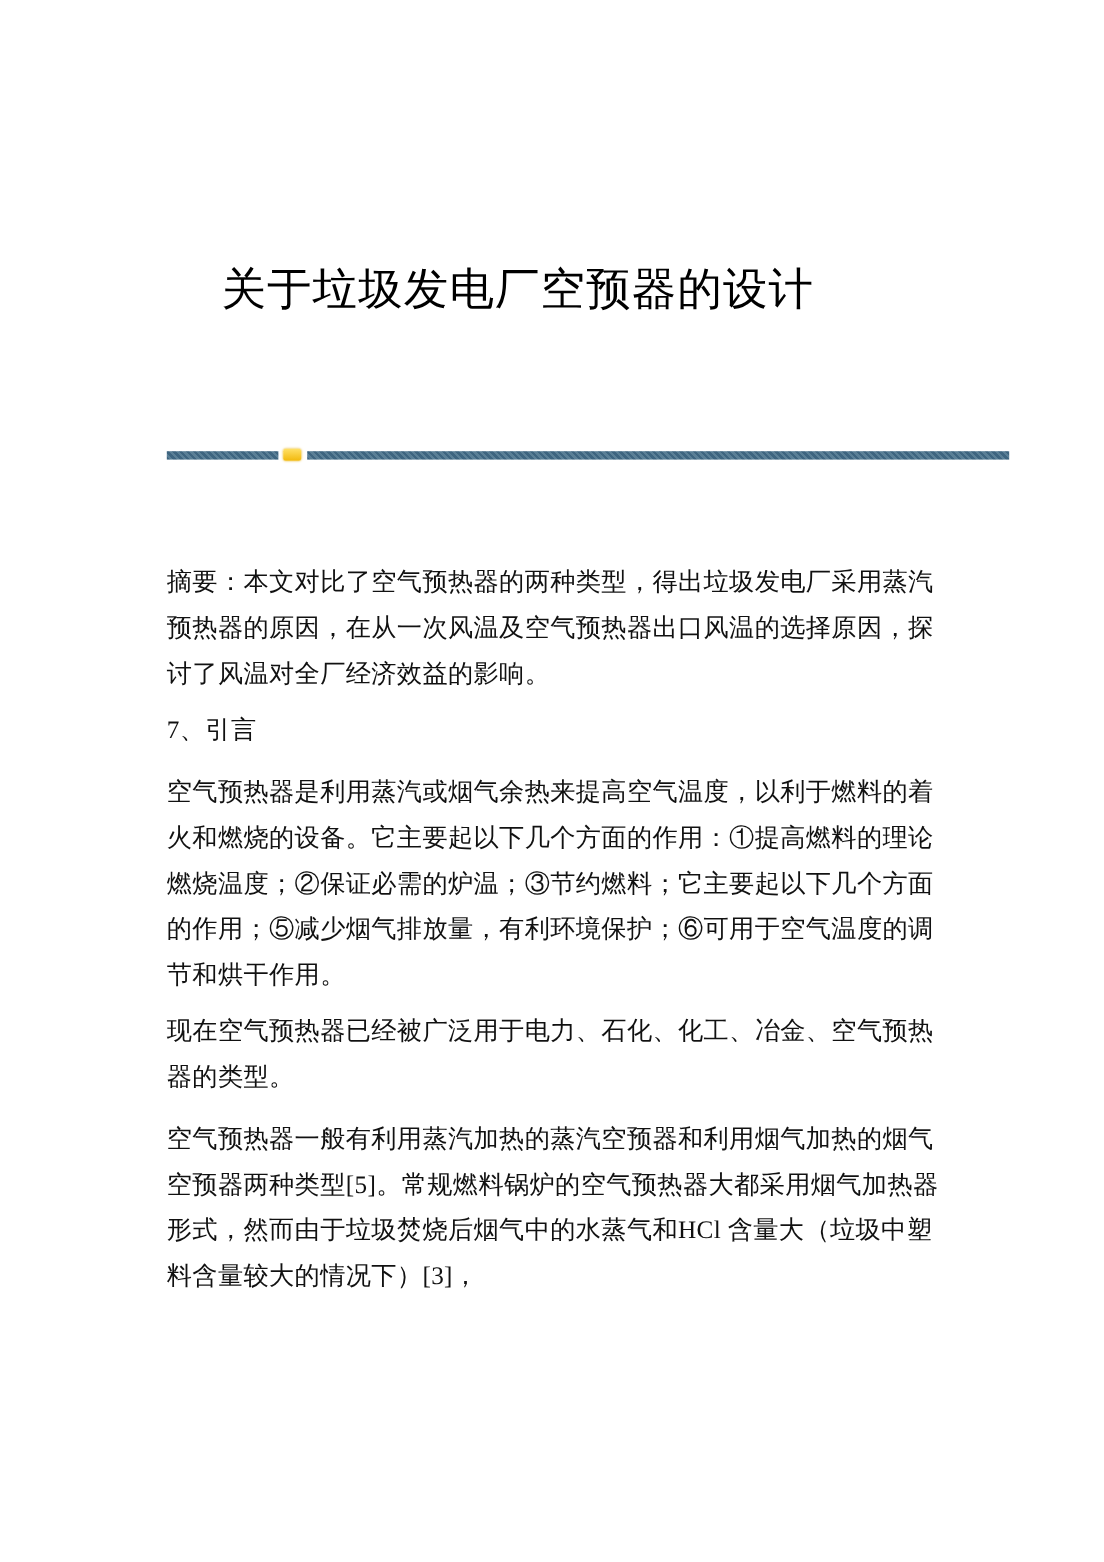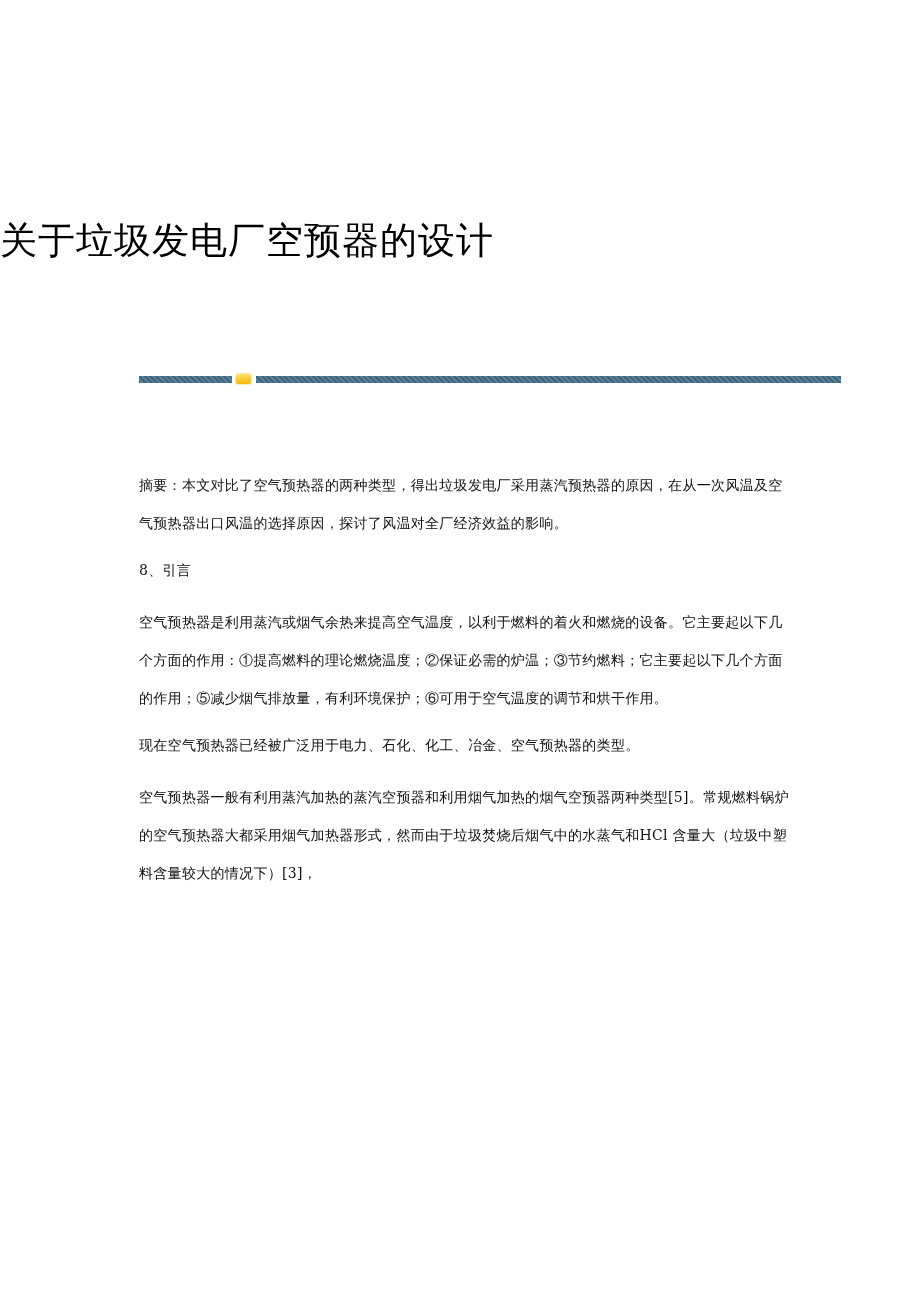--- a/index.html
+++ b/index.html
@@ -1,40 +1,40 @@
 <!DOCTYPE html>
 <html><head>
   <meta charset="utf-8">
   <style>
     html, body { margin: 0; padding: 0; background: #ffffff; }
     body { width: 920px; height: 1302px; position: relative; overflow: hidden;
       font-family: "DejaVu Serif", "Liberation Serif", serif; color: #111; }
-    .title { position: absolute; left: 0; width: 799px; top: 216px; 
-      font-size: 37px; letter-spacing: 1px; color: #000; font-family: "DejaVu Sans", sans-serif; }
+    .title { position: absolute; left: 0; width: 799px; top: 216px; text-align: center;
+      font-size: 37px; letter-spacing: 1px; color: #000; font-family: "DejaVu Sans", sans-serif; padding-left: 32px; }
     .divider { position: absolute; top: 376px; left: 139px; width: 702px; height: 8px; }
     .bar { position: absolute; top: 0; height: 7px;
       background: repeating-linear-gradient(45deg, #3e6580 0px, #3e6580 2px, #5a7f96 2px, #5a7f96 4px); }
     .bar.left { left: 0; width: 93px; }
     .bar.right { left: 117px; width: 585px; }
     .badge { position: absolute; left: 97px; top: -2px; width: 15px; height: 10px; border-radius: 2px;
       background: linear-gradient(#ffe066, #f2b90c); box-shadow: 0 0 2px #e0a800; }
-    .content { position: absolute; left: 139px; top: 466px; width: 650px; font-size: 14px; }
+    .content { position: absolute; left: 139px; top: 466px; width: 650px; font-size: 21px; font-family: Liberation Serif, serif; }
     .p { line-height: 38px; margin: 0 0 9px 0; letter-spacing: 0.3px; }
     .p.single { margin-bottom: 14px; }
   </style>
 </head>
 <body>
 
 <div class="title">关于垃圾发电厂空预器的设计</div>
 
 <div class="divider">
   <div class="bar left"></div>
   <div class="badge"></div>
   <div class="bar right"></div>
 </div>
 
 <div class="content">
   <p class="p">摘要：本文对比了空气预热器的两种类型，得出垃圾发电厂采用蒸汽预热器的原因，在从一次风温及空气预热器出口风温的选择原因，探讨了风温对全厂经济效益的影响。</p>
-  <p class="p single">8、引言</p>
+  <p class="p single">7、引言</p>
   <p class="p">空气预热器是利用蒸汽或烟气余热来提高空气温度，以利于燃料的着火和燃烧的设备。它主要起以下几个方面的作用：①提高燃料的理论燃烧温度；②保证必需的炉温；③节约燃料；它主要起以下几个方面的作用；⑤减少烟气排放量，有利环境保护；⑥可用于空气温度的调节和烘干作用。</p>
   <p class="p single">现在空气预热器已经被广泛用于电力、石化、化工、冶金、空气预热器的类型。</p>
   <p class="p">空气预热器一般有利用蒸汽加热的蒸汽空预器和利用烟气加热的烟气空预器两种类型[5]。常规燃料锅炉的空气预热器大都采用烟气加热器形式，然而由于垃圾焚烧后烟气中的水蒸气和HCl 含量大（垃圾中塑料含量较大的情况下）[3]，</p>
 </div>
 
 </body></html>

